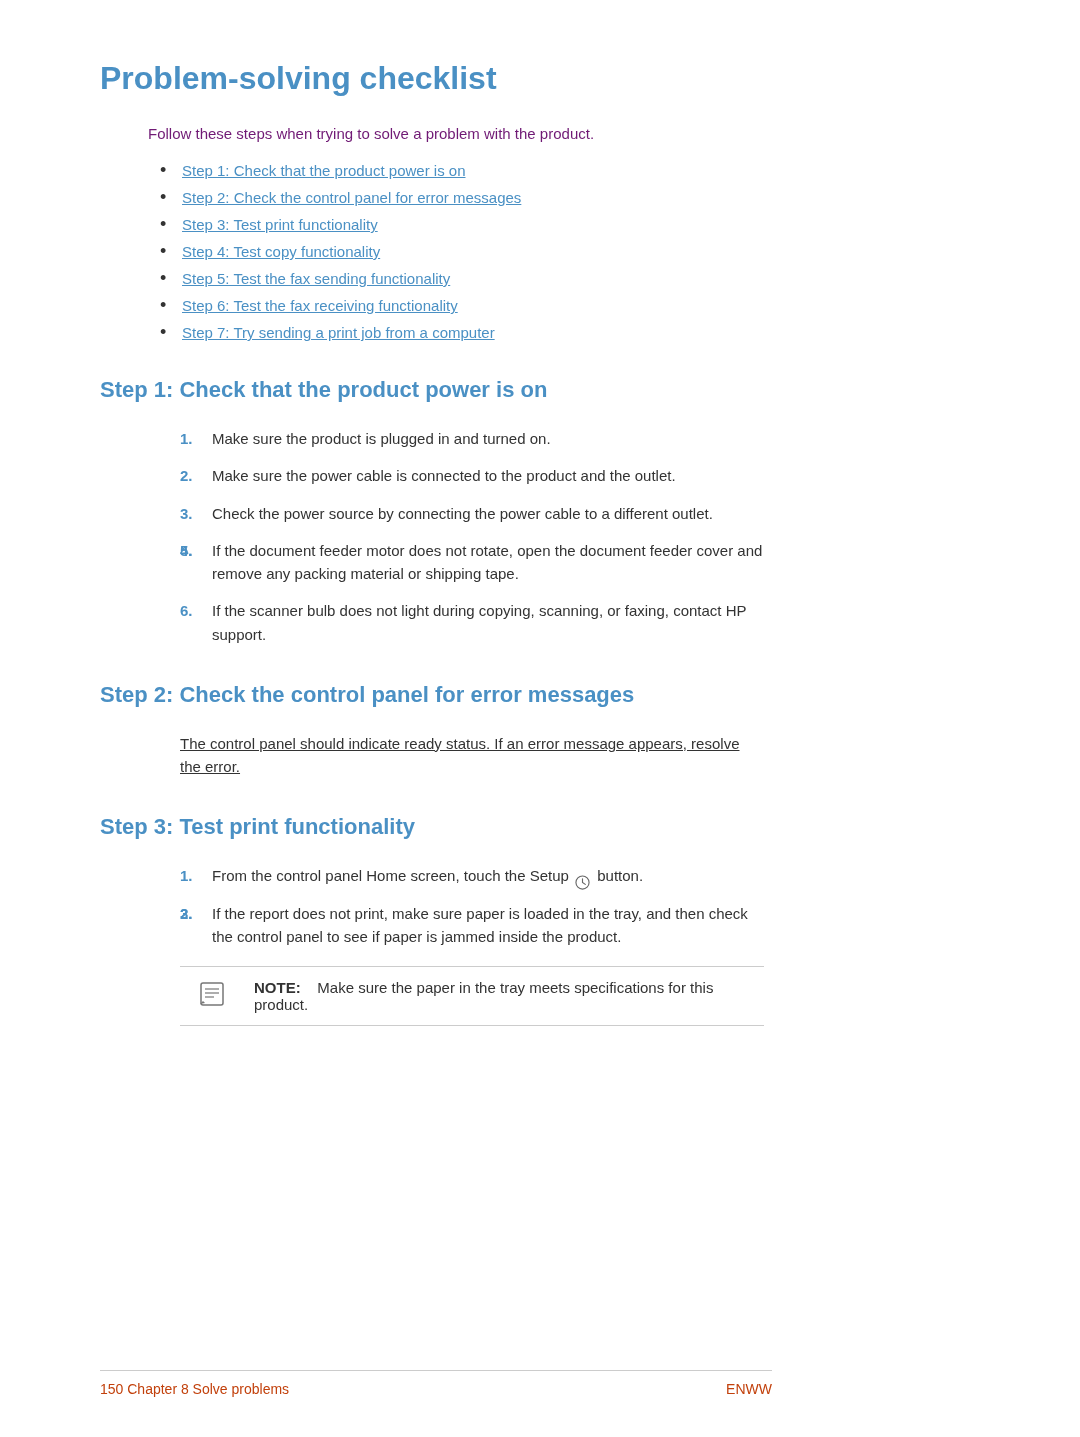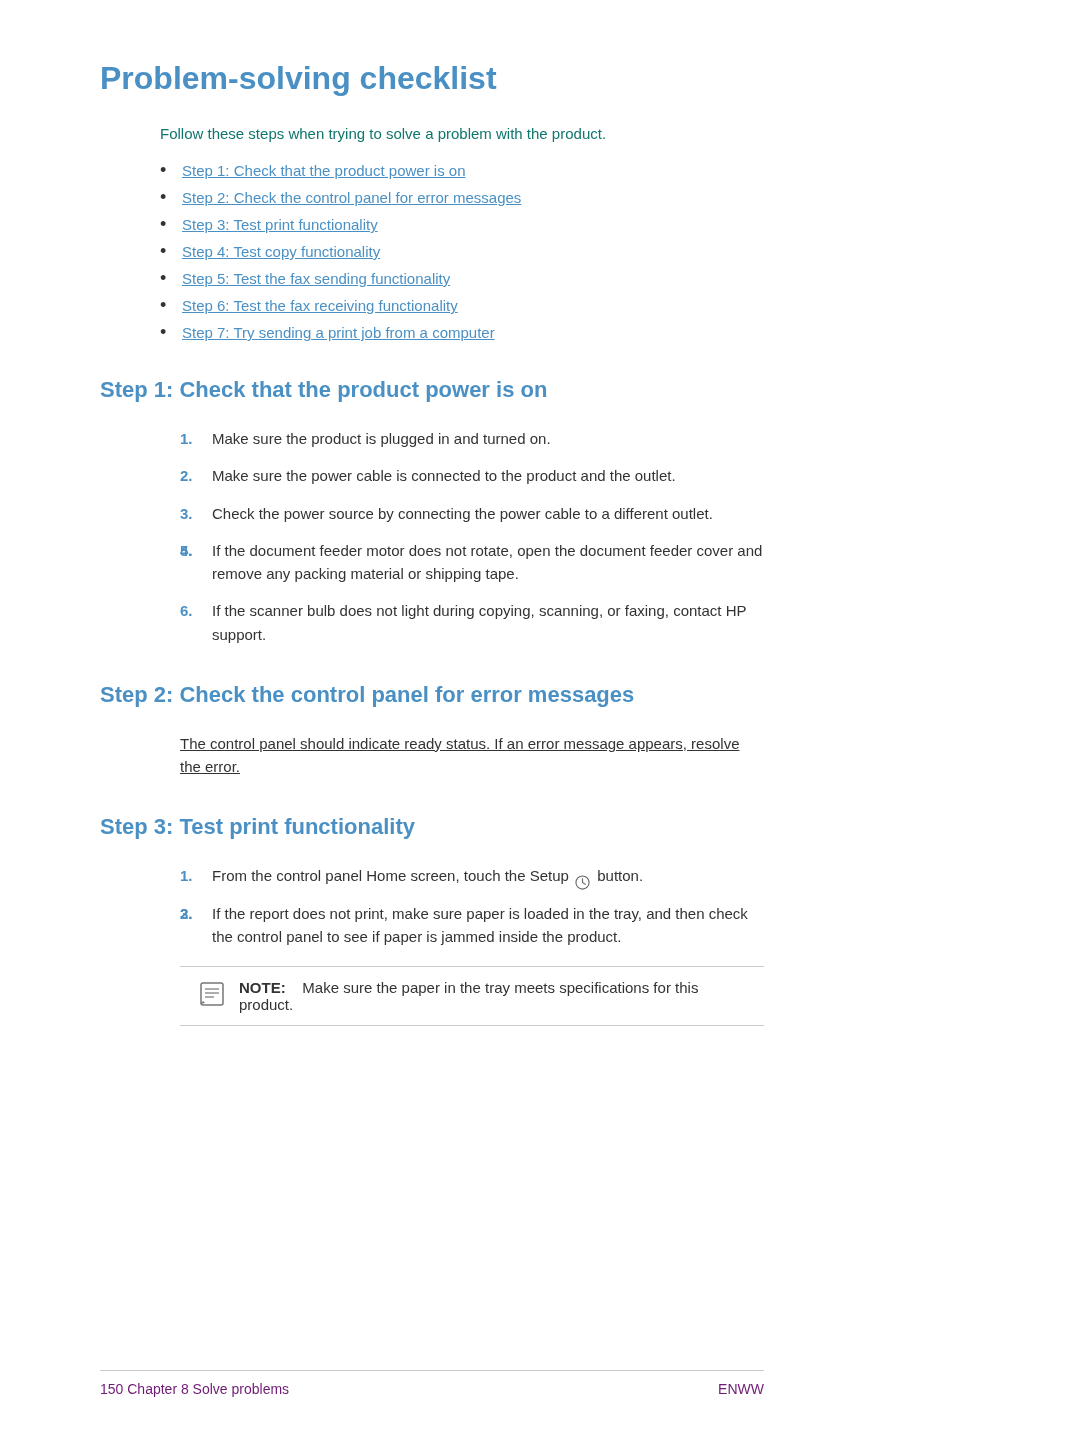--- a/index.html
+++ b/index.html
@@ -26,23 +26,23 @@
 
     .page-title {
       font-size: 32px;
       font-weight: bold;
       color: #4a90c4;
       margin-bottom: 28px;
     }
 
     .intro-text {
       font-size: 15px;
-      color: #0f766e;
+      color: #701a75;
       margin-bottom: 20px;
-      margin-left: 60px;
+      margin-left: 48px;
     }
 
     .toc-list {
       list-style: none;
       margin-left: 60px;
       margin-bottom: 36px;
     }
 
     .toc-list li {
       position: relative;
@@ -113,21 +113,21 @@
     }
 
     .note-box {
       border-top: 1px solid #cccccc;
       border-bottom: 1px solid #cccccc;
       margin-left: 80px;
       margin-top: 18px;
       padding: 12px 18px;
       display: flex;
       align-items: flex-start;
-      gap: 13px;
+      gap: 28px;
       font-size: 15px;
       color: #333;
     }
 
     .note-icon {
       flex-shrink: 0;
       margin-top: 1px;
     }
 
     .note-icon svg {
@@ -136,25 +136,25 @@
     }
 
     .note-label {
       font-weight: bold;
     }
 
     .footer {
       position: absolute;
       bottom: 40px;
       left: 100px;
-      right: 100px;
+      right: 92px;
       display: flex;
       justify-content: space-between;
       font-size: 14px;
-      color: #701a75;
+      color: #c2410c;
       border-top: 1px solid #cccccc;
       padding-top: 10px;
     }
 
     .setup-icon {
       display: inline-block;
       width: 16px;
       height: 16px;
       vertical-align: middle;
       margin: 0 2px;

